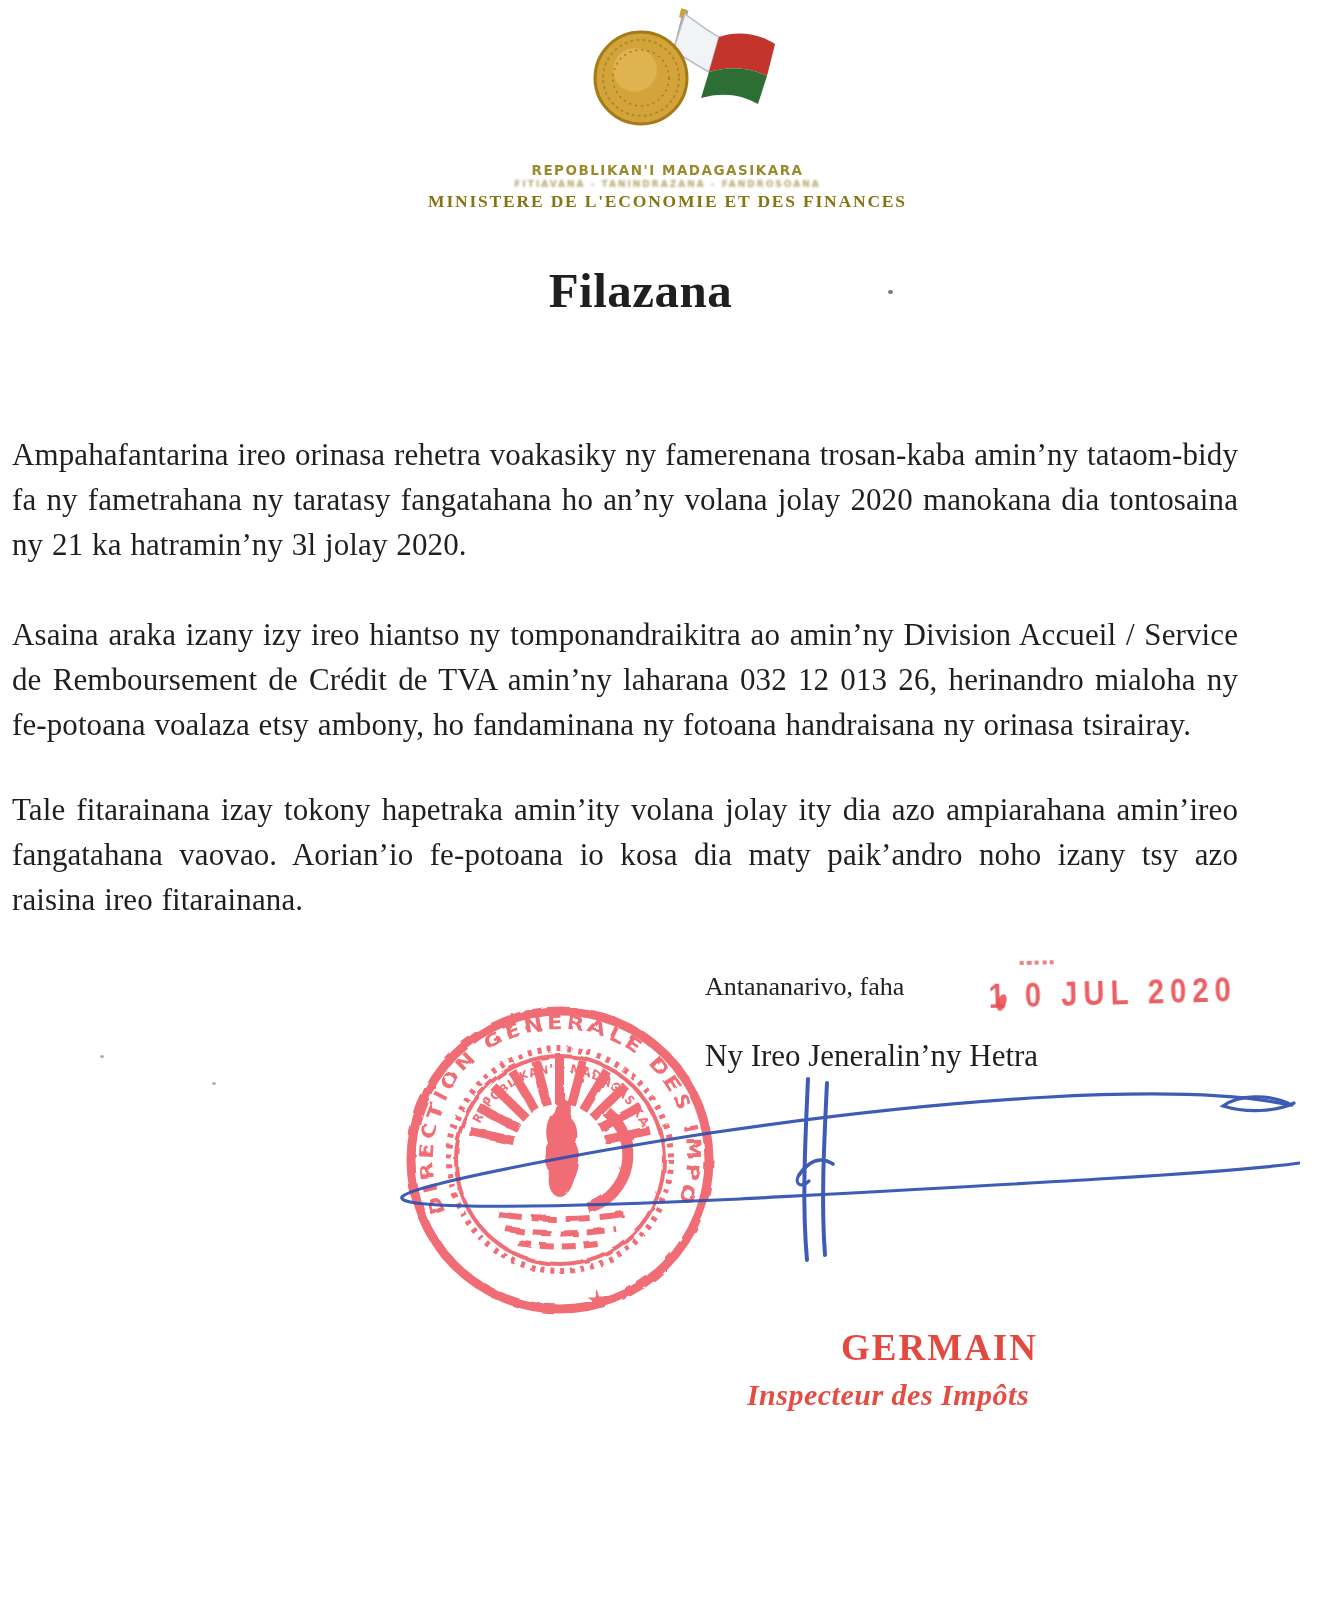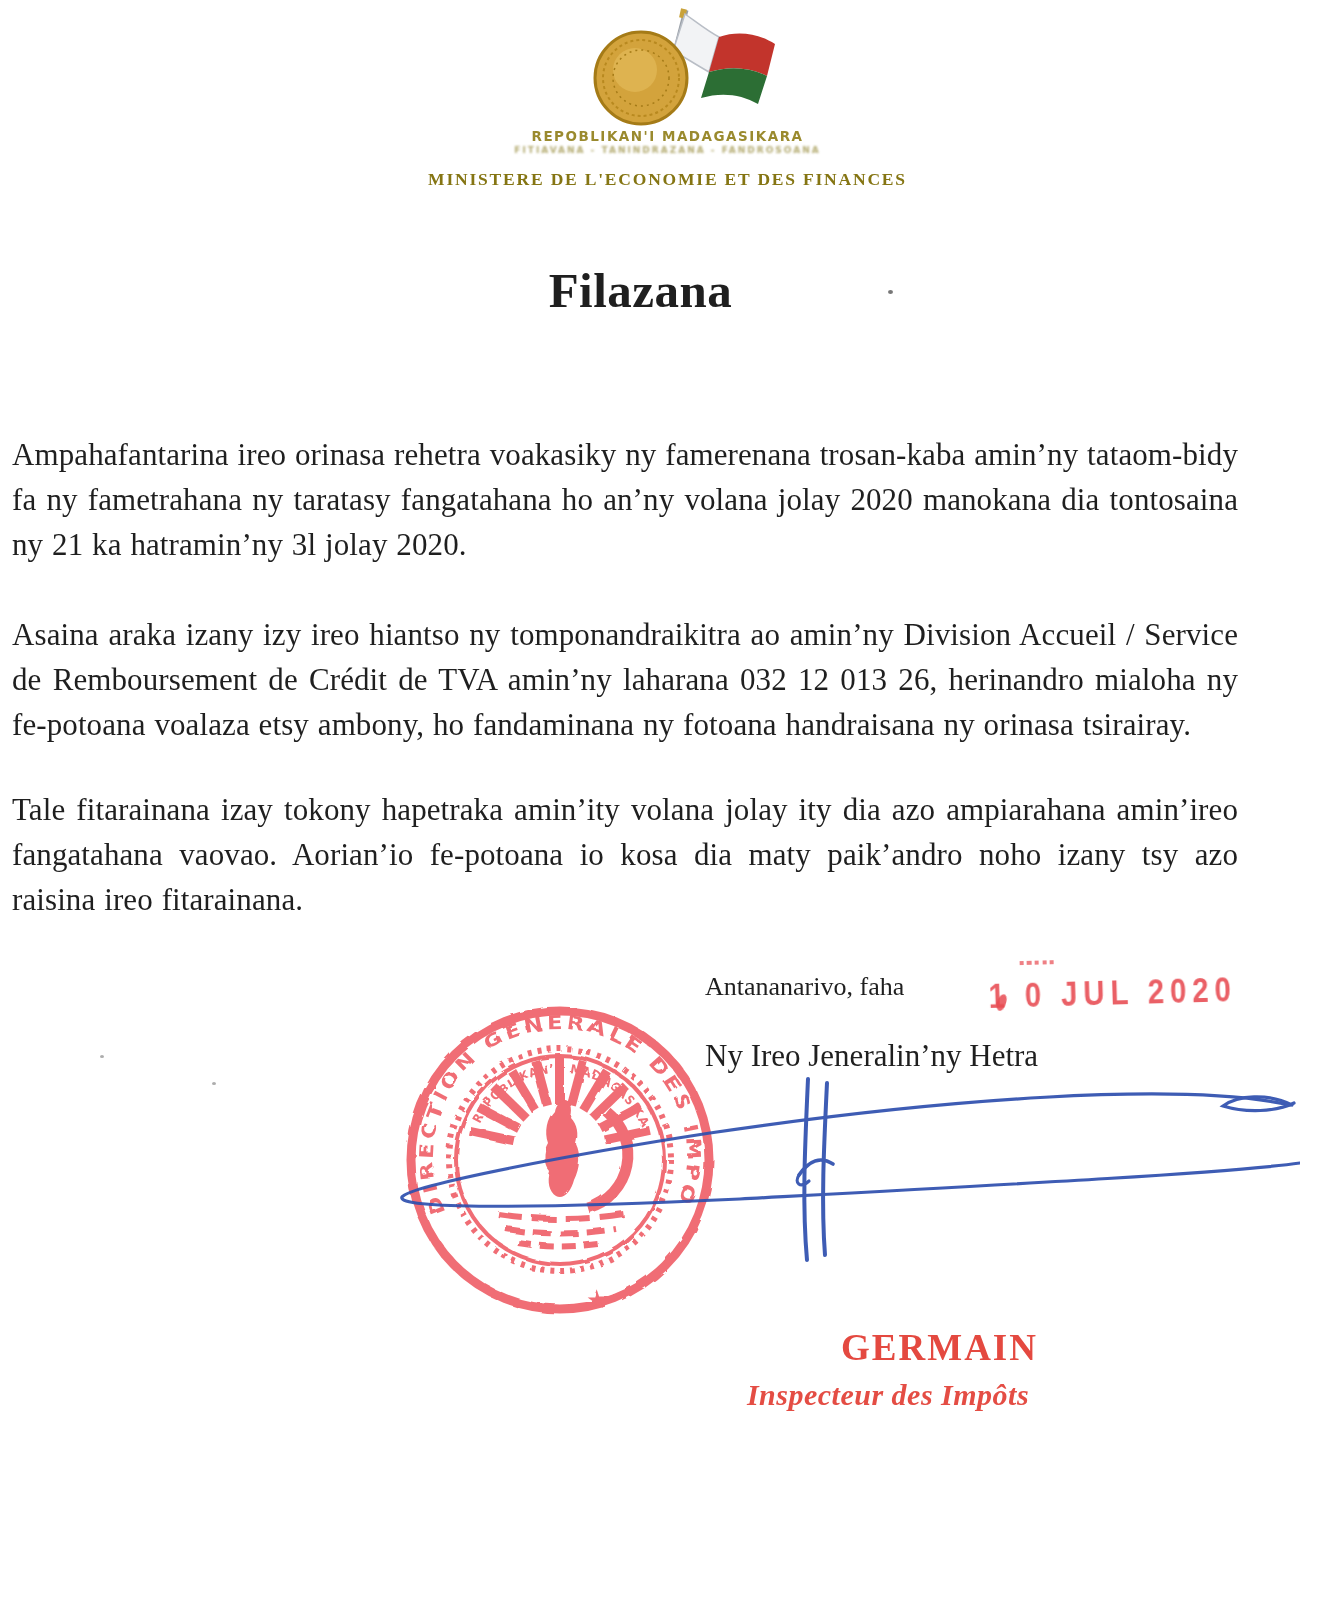--- a/index.html
+++ b/index.html
@@ -10,31 +10,31 @@
     font-family:"Liberation Serif", serif;
     color:#1f1f1f;
     overflow:hidden;
   }
   
   .header{position:absolute;top:6px;left:0;width:100%;text-align:center;}
   .logo-wrap{width:250px;height:122px;margin:0 auto;}
   .republic-label{
     font-family:"DejaVu Sans", sans-serif;
     font-size:13.5px;font-weight:700;letter-spacing:1.5px;
-    color:#9a8a2e;filter:blur(.4px);
+    color:#9a8a2e;filter:blur(.4px);margin-top:34px;
   }
   .motto-label{
     font-family:"DejaVu Sans", sans-serif;
     font-size:9px;font-weight:700;letter-spacing:2px;
     color:#a59b55;filter:blur(1.1px);opacity:.85;margin-top:1px;
   }
   .ministry-label{
     font-family:"Liberation Serif", serif;
     font-size:17.5px;font-weight:700;letter-spacing:1.8px;
-    color:#857513;filter:blur(.35px);margin-top:14px;
+    color:#857513;filter:blur(.35px);margin-top:2px;
   }
   
   .doc-title{
     position:absolute;top:262px;left:0;width:100%;text-align:center;
     font-size:49px;font-weight:700;letter-spacing:.5px;
     transform:translateX(-27px);
   }
   .title-speck{position:absolute;top:290px;left:888px;width:5px;height:4px;background:#555;border-radius:50%;opacity:.8;}
   .small-speck{position:absolute;width:4px;height:3px;background:#777;border-radius:50%;opacity:.6;}
   

